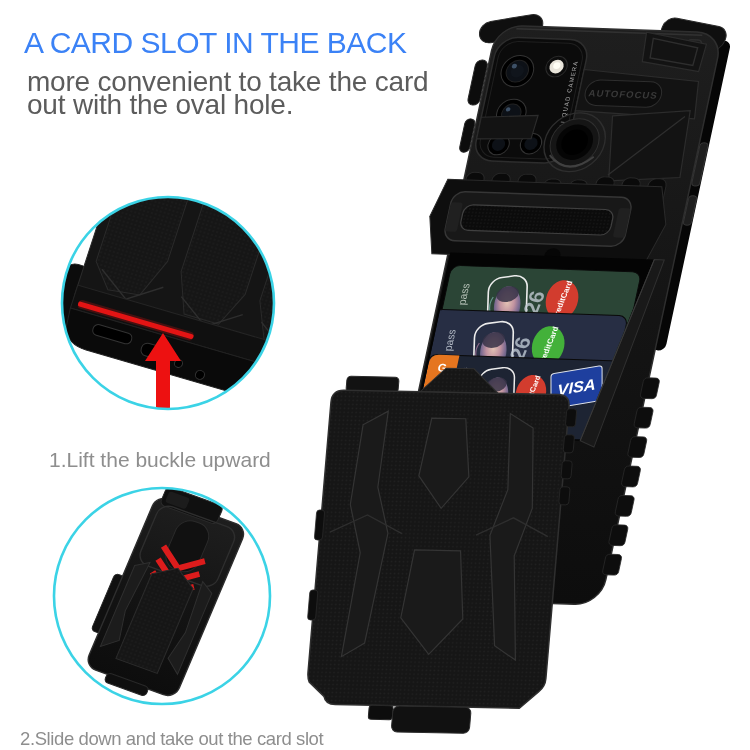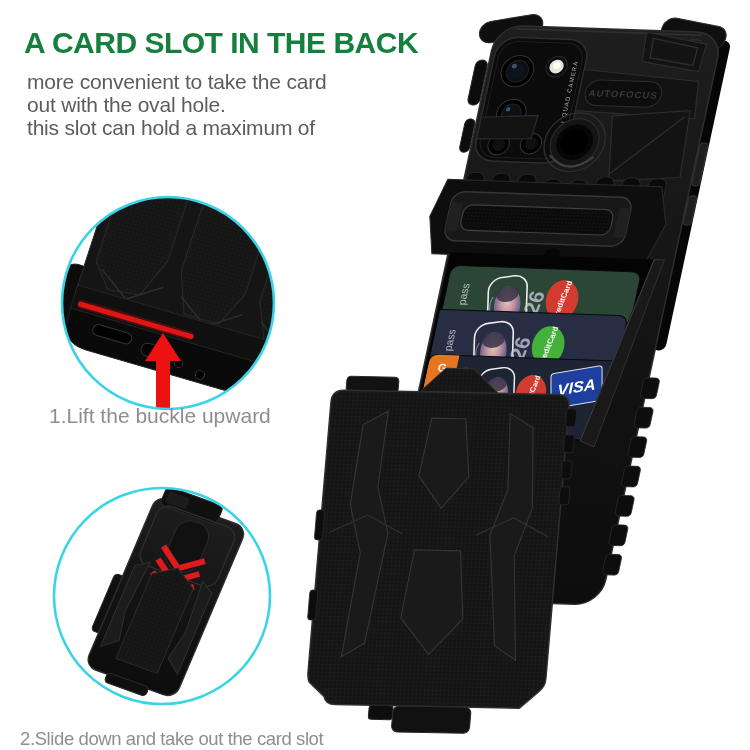--- a/index.html
+++ b/index.html
@@ -1,24 +1,24 @@
 <!DOCTYPE html>
 <html><head>
 <meta charset="utf-8">
 <style>
   html,body{margin:0;padding:0;background:#fff;}
   .stage{position:relative;width:750px;height:750px;background:#fff;overflow:hidden;
          font-family:"Liberation Sans",sans-serif;}
   .stage svg{position:absolute;left:0;top:0;}
-  .page-title{position:absolute;left:24px;top:26px;font-size:30px;font-weight:700;
-              color:#15803d;letter-spacing:-0.5px;white-space:nowrap;}
-  .desc{position:absolute;left:27px;top:70px;font-size:21px;line-height:23px;
+  .page-title{position:absolute;left:24px;top:26px;font-size:30px;font-weight:400;
+              color:#3b82f6;letter-spacing:-0.5px;white-space:nowrap;}
+  .desc{position:absolute;left:27px;top:70px;font-size:28px;line-height:23px;
         color:#5c5c5c;letter-spacing:-0.2px;}
   .step-label{position:absolute;color:#8e8e8e;white-space:nowrap;}
-  #step1{left:49px;top:404px;font-size:21px;text-align:center;}
+  #step1{left:49px;top:448px;font-size:21px;text-align:center;}
   #step2{left:20px;top:728px;font-size:18.5px;letter-spacing:-0.4px;}
   text{font-family:"Liberation Sans",sans-serif;}
   .panel{fill:#131313;stroke:#2c2c2c;stroke-width:1.2;}
   .oline{fill:none;stroke:#2e2e2e;stroke-width:1.4;}
   .dk{fill:#0a0a0a;stroke:#272727;stroke-width:1;}
   .ridge{fill:#1a1a1a;stroke:#343434;stroke-width:1.2;}
   .tooth{fill:#0d0d0d;stroke:#282828;stroke-width:0.8;}
 </style>
 </head>
 <body>
@@ -306,18 +306,17 @@
     </g>
     <rect x="64" y="314" width="24" height="14" rx="3" fill="#0d0d0d" stroke="#282828"></rect>
     <rect x="88" y="314" width="78" height="26" rx="6" fill="#111" stroke="#2c2c2c"></rect>
   </g>
 </svg>
 
 <div class="page-title">A CARD SLOT IN THE BACK</div>
 <div class="desc">
   <div>more convenient to take the card</div>
   <div>out with the oval hole.</div>
-  <div>this slot can hold a maximum of</div>
 </div>
 <div class="step-label" id="step1">1.Lift the buckle upward</div>
 <div class="step-label" id="step2">2.Slide down and take out the card slot</div>
 
 </div>
 
 </body></html>

